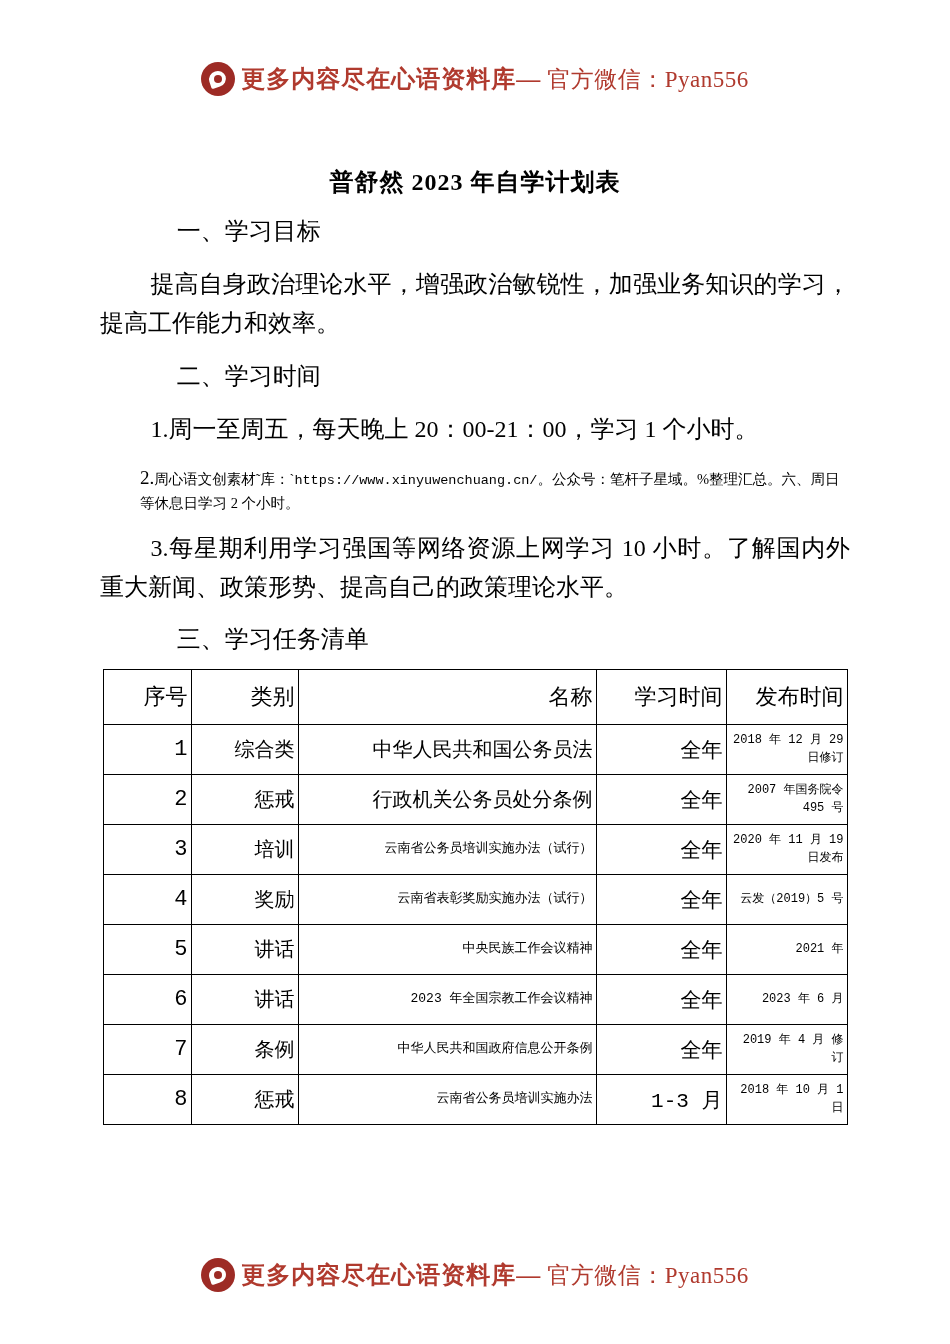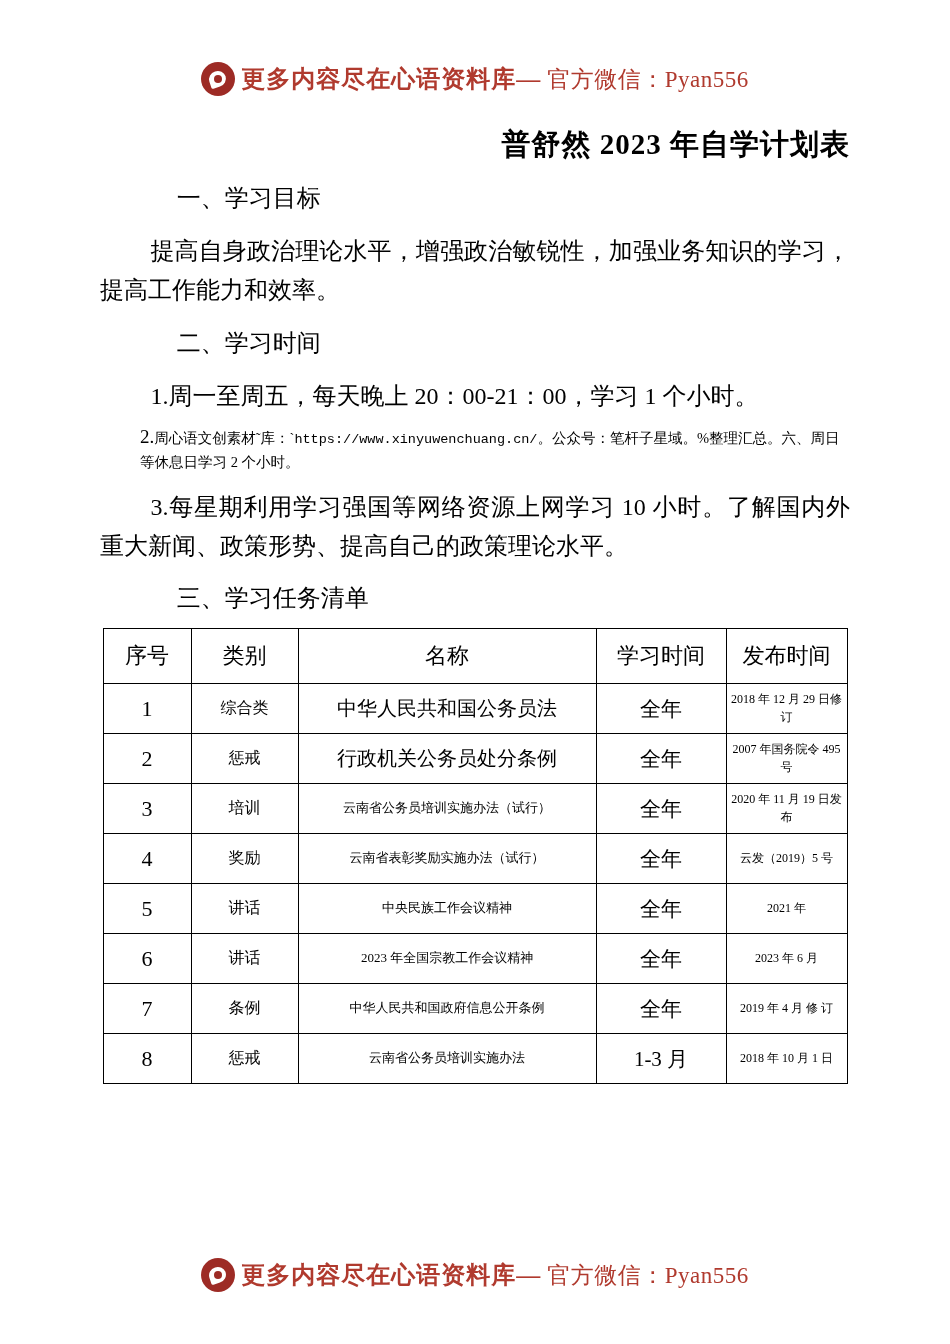--- a/index.html
+++ b/index.html
@@ -79,25 +79,25 @@
   .wm-text-2 {
     font-family: "Liberation Serif", serif;
     font-weight: normal;
     font-size: 23px;
     color: #b03a2e;
     letter-spacing: 0.5px;
   }
 
   
   .doc-title {
-    text-align: right;
-    font-size: 29px;
+    text-align: center;
+    font-size: 24px;
     font-weight: bold;
     font-family: "Liberation Serif", serif;
-    margin-top: 29px;
+    margin-top: 70px;
     letter-spacing: 1px;
   }
 
   
   .para {
     font-size: 24px;
     line-height: 1.62;
     margin-top: 14px;
     text-align: justify;
   }
@@ -108,59 +108,59 @@
   }
   .mono {
     font-family: "Liberation Mono", monospace;
     font-size: 18px;
   }
   .indent1 { text-indent: 2.1em; }
   .indent-head { text-indent: 3.2em; }
   .small-note {
     font-size: 14.5px;
     line-height: 1.5;
-    margin-top: 8px;
+    margin-top: 16px;
     padding-left: 40px;
     text-indent: 0;
   }
   .small-note .lead {
     font-size: 19px;
   }
   .small-note .mono-s {
     font-family: "Liberation Mono", monospace;
     font-size: 13.5px;
   }
 
   
   table.tasks {
     border-collapse: collapse;
     width: 744px;
     margin: 10px auto 0 auto;
     table-layout: fixed;
   }
   table.tasks td, table.tasks th {
     border: 1px solid #000000;
-    text-align: center;
+    text-align: right;
     vertical-align: middle;
     padding: 4px 3px;
-    font-family: Liberation Serif, serif;
+    font-family: Liberation Mono, monospace;
   }
   table.tasks th {
     font-weight: normal;
     font-size: 22px;
     height: 46px;
   }
   col.c-no    { width: 88px; }
   col.c-cat   { width: 107px; }
   col.c-name  { width: 298px; }
   col.c-time  { width: 130px; }
   col.c-pub   { width: 121px; }
 
   td.no   { font-size: 22px; }
-  td.cat  { font-size: 16px; }
+  td.cat  { font-size: 20px; }
   td.name-lg { font-size: 20px; }
   td.name-sm { font-size: 13px; line-height: 1.3; }
   td.time { font-size: 21px; }
   td.pub  { font-size: 12px; line-height: 1.45; }
   tr.row { height: 50px; }
 </style>
 </head>
 <body>
 
 <div class="page">

